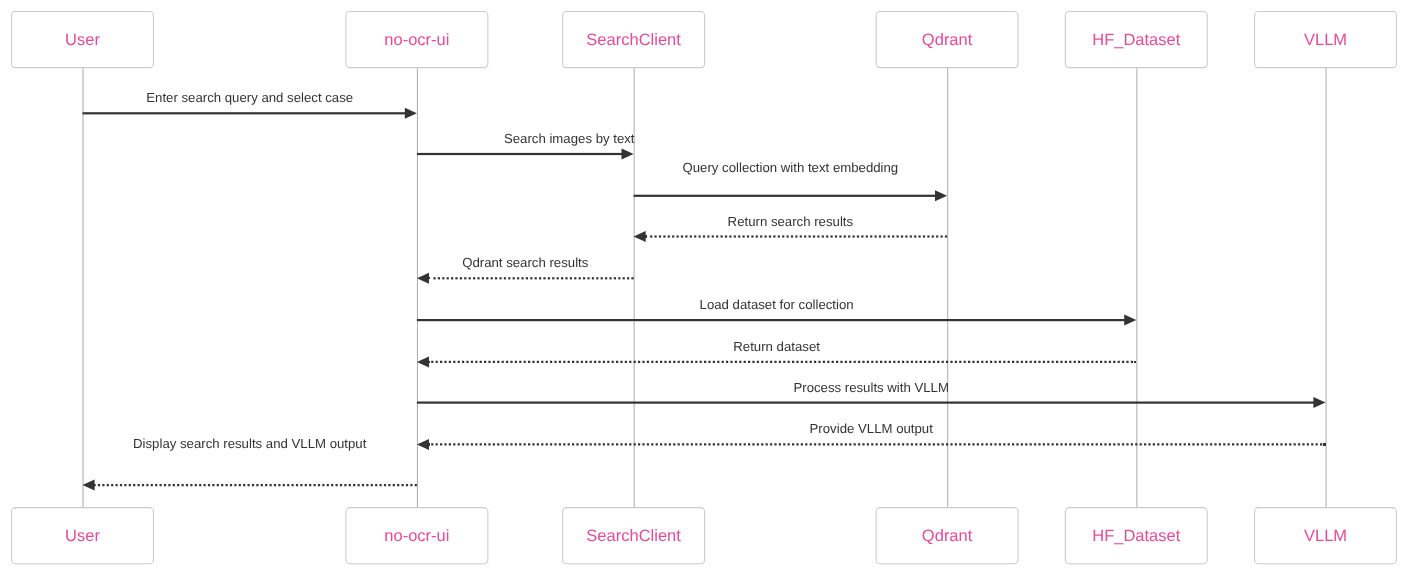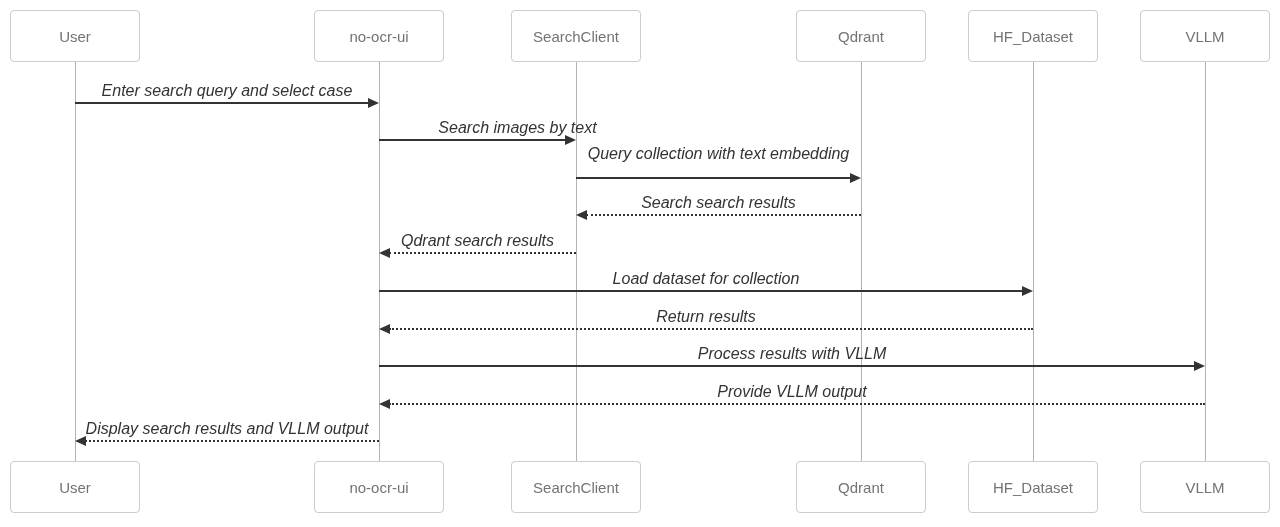--- a/index.html
+++ b/index.html
@@ -20,37 +20,36 @@
     box-sizing: border-box;
     width: 130px;
     height: 52px;
     background: #ffffff;
     border: 1px solid #cccccc;
     border-radius: 4px;
     display: flex;
     align-items: center;
     justify-content: center;
     font-size: 15px;
-    color: #737373;
+    color: #ec4899;
     z-index: 3;
   }
   .lifeline {
     position: absolute;
     width: 1px;
     background: #b3b3b3;
     z-index: 1;
   }
   .msg-label {
     position: absolute;
     transform: translateX(-50%);
-    font-size: 16px;
+    font-size: 12px;
     color: #333333;
     white-space: nowrap;
     z-index: 2;
-    font-style: italic;
   }
   .msg-line {
     position: absolute;
     height: 0;
     z-index: 2;
   }
   .msg-line.solid  { border-top: 2px solid #333333; }
   .msg-line.dashed { border-top: 2px dotted #333333; }
   .msg-arrowhead {
     position: absolute;
@@ -98,39 +97,39 @@
   <div id="messages">
       <div class="msg-label" style="left: 227px; top: 82px;">Enter search query and select case</div>
       <div class="msg-line solid" style="left: 75px; top: 102px; width: 294px; margin-left: 0px;"></div>
       <div class="msg-arrowhead right" style="left: 368px; top: 98px;"></div>
       <div class="msg-label" style="left: 477.5px; top: 119px; margin-left: 40px;">Search images by text</div>
       <div class="msg-line solid" style="left: 379px; top: 139px; width: 187px; margin-left: 0px;"></div>
       <div class="msg-arrowhead right" style="left: 565px; top: 135px;"></div>
       <div class="msg-label" style="left: 718.5px; top: 145px;">Query collection with text embedding</div>
       <div class="msg-line solid" style="left: 576px; top: 177px; width: 275px; margin-left: 0px;"></div>
       <div class="msg-arrowhead right" style="left: 850px; top: 173px;"></div>
-      <div class="msg-label" style="left: 718.5px; top: 194px;">Search search results</div>
+      <div class="msg-label" style="left: 718.5px; top: 194px;">Return search results</div>
       <div class="msg-line dashed" style="left: 576px; top: 214px; width: 275px; margin-left: 10px;"></div>
       <div class="msg-arrowhead left" style="left: 576px; top: 210px;"></div>
       <div class="msg-label" style="left: 477.5px; top: 232px;">Qdrant search results</div>
       <div class="msg-line dashed" style="left: 379px; top: 252px; width: 187px; margin-left: 10px;"></div>
       <div class="msg-arrowhead left" style="left: 379px; top: 248px;"></div>
       <div class="msg-label" style="left: 706px; top: 270px;">Load dataset for collection</div>
       <div class="msg-line solid" style="left: 379px; top: 290px; width: 644px; margin-left: 0px;"></div>
       <div class="msg-arrowhead right" style="left: 1022px; top: 286px;"></div>
-      <div class="msg-label" style="left: 706px; top: 308px;">Return results</div>
+      <div class="msg-label" style="left: 706px; top: 308px;">Return dataset</div>
       <div class="msg-line dashed" style="left: 379px; top: 328px; width: 644px; margin-left: 10px;"></div>
       <div class="msg-arrowhead left" style="left: 379px; top: 324px;"></div>
       <div class="msg-label" style="left: 792px; top: 345px;">Process results with VLLM</div>
       <div class="msg-line solid" style="left: 379px; top: 365px; width: 816px; margin-left: 0px;"></div>
       <div class="msg-arrowhead right" style="left: 1194px; top: 361px;"></div>
       <div class="msg-label" style="left: 792px; top: 383px;">Provide VLLM output</div>
       <div class="msg-line dashed" style="left: 379px; top: 403px; width: 816px; margin-left: 10px;"></div>
       <div class="msg-arrowhead left" style="left: 379px; top: 399px;"></div>
-      <div class="msg-label" style="left: 227px; top: 420px;">Display search results and VLLM output</div>
+      <div class="msg-label" style="left: 227px; top: 396px;">Display search results and VLLM output</div>
       <div class="msg-line dashed" style="left: 75px; top: 440px; width: 294px; margin-left: 10px;"></div>
       <div class="msg-arrowhead left" style="left: 75px; top: 436px;"></div>
     </div>
   <div id="actors-bottom">
       <div class="actor-box" style="left: 10px; top: 461px;">
         <span>User</span>
       </div>
       <div class="actor-box" style="left: 314px; top: 461px;">
         <span>no-ocr-ui</span>
       </div>

